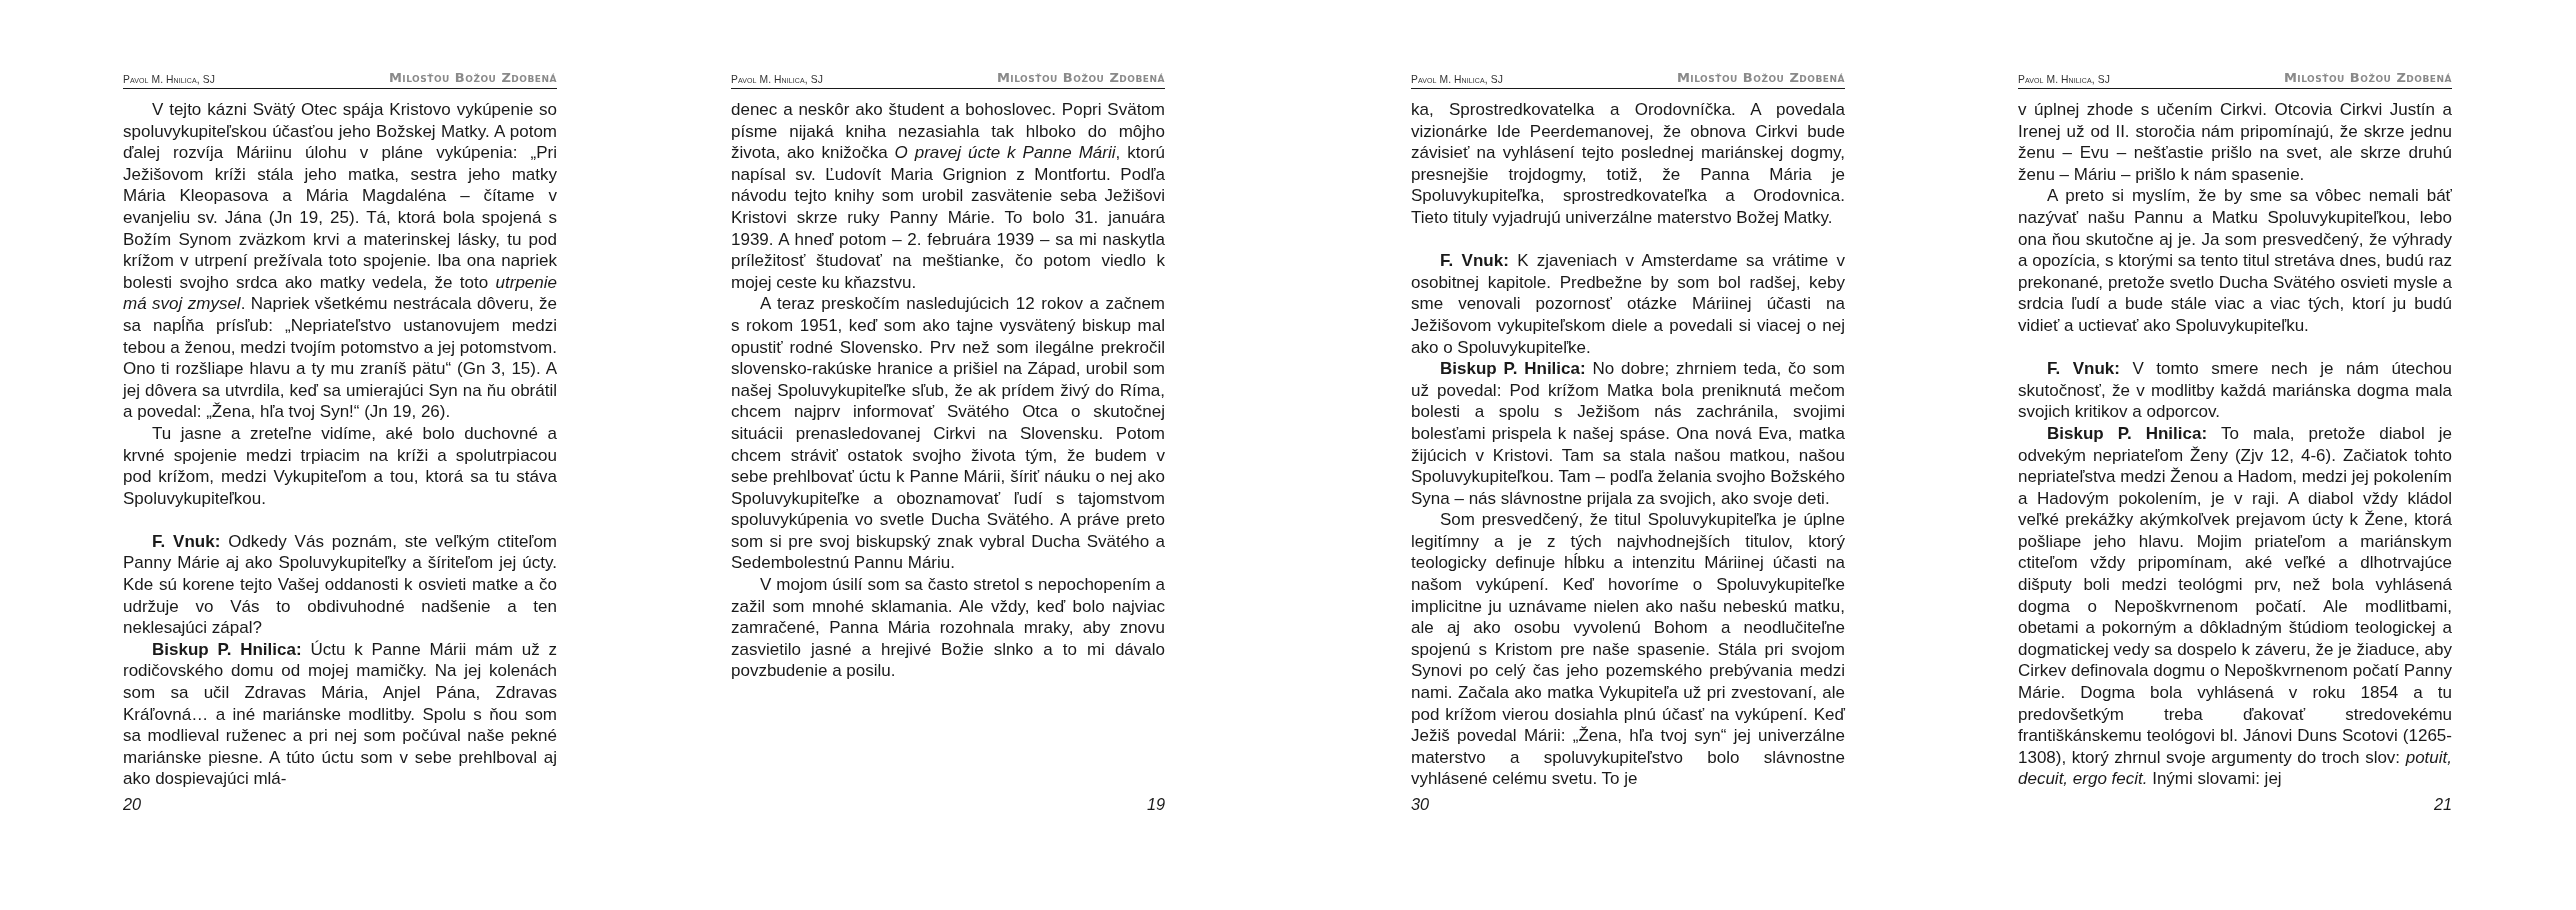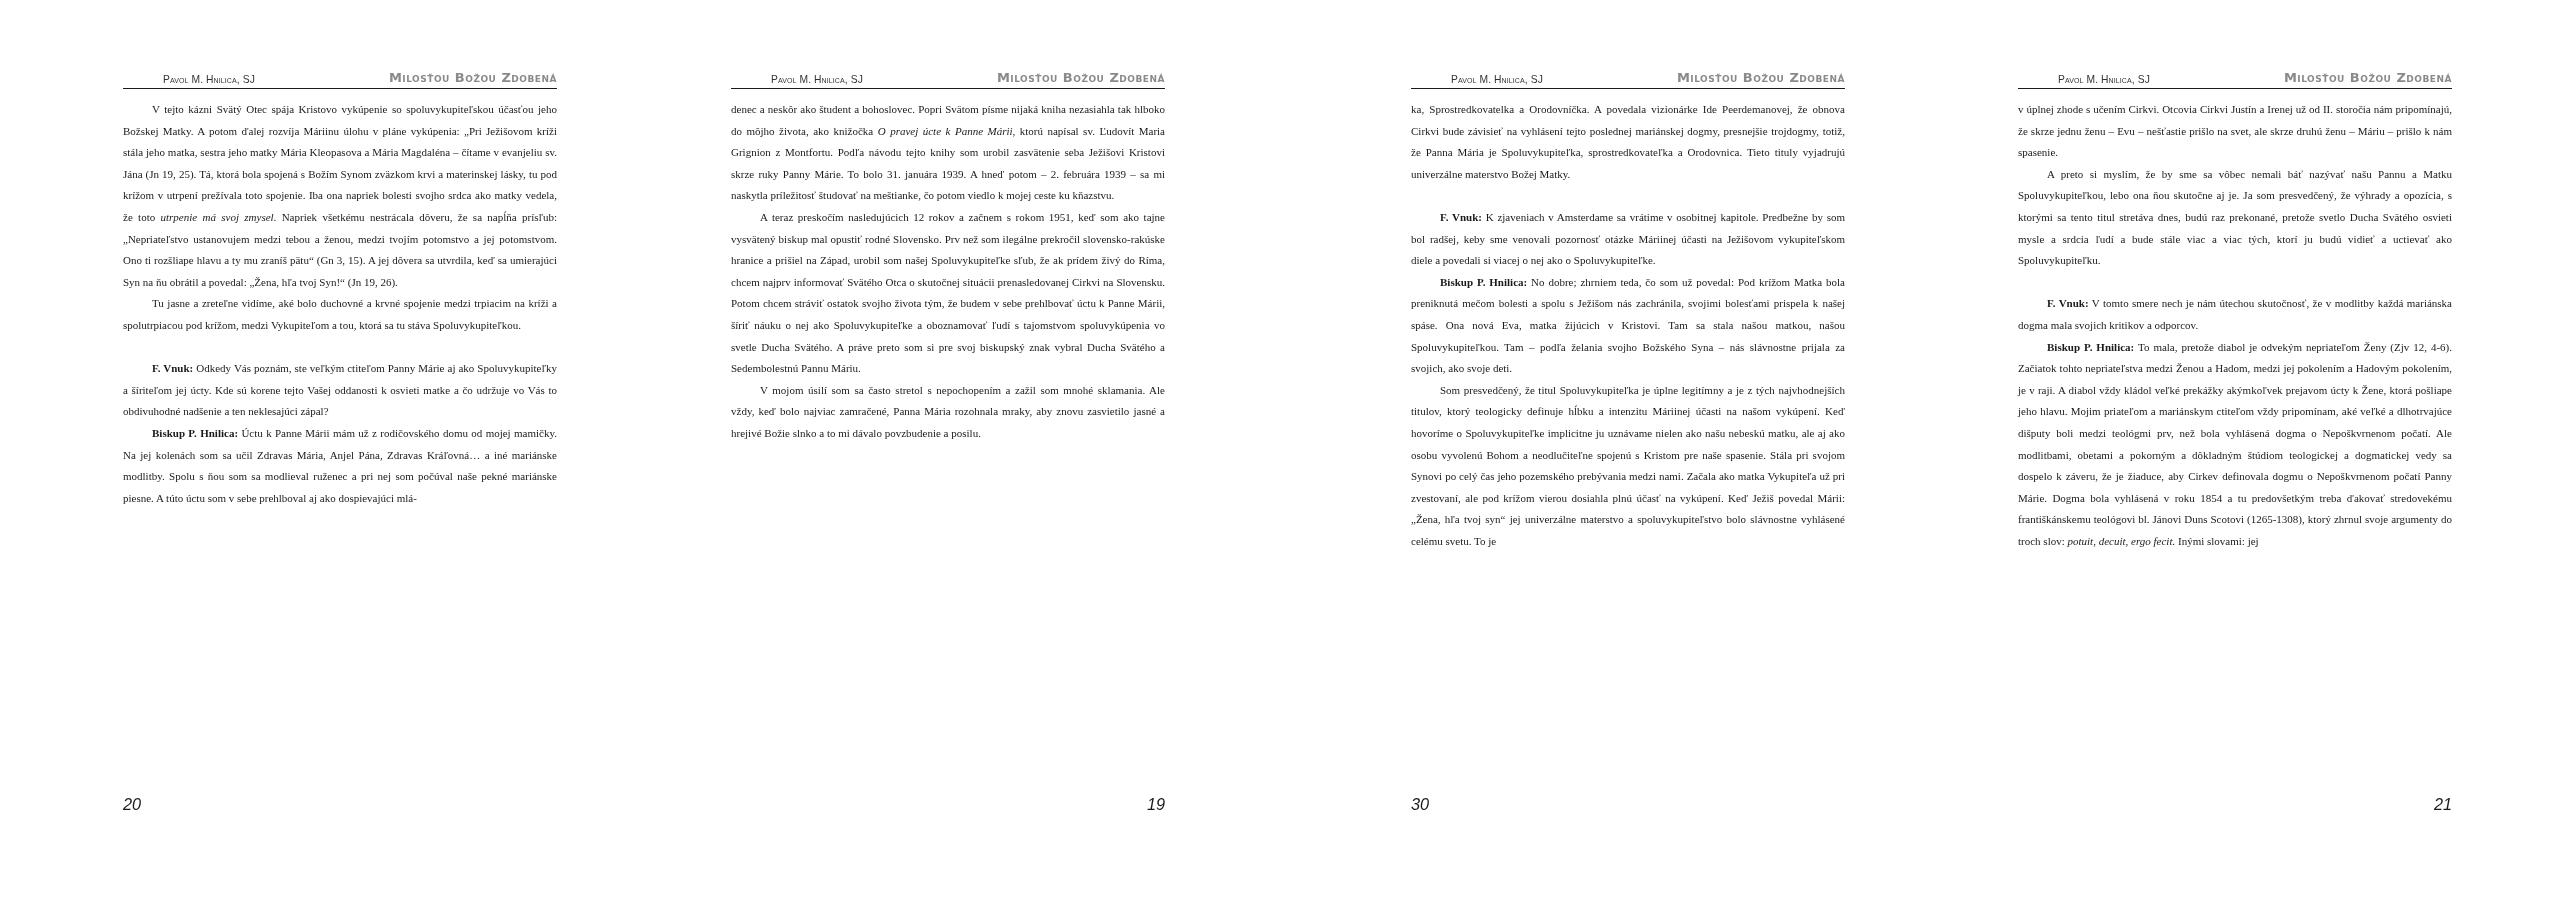--- a/index.html
+++ b/index.html
@@ -3,23 +3,23 @@
 <meta charset="utf-8">
 <style>
   html, body { margin:0; padding:0; background:#ffffff; }
   body { width:2576px; height:910px; position:relative; overflow:hidden; font-family:"DejaVu Serif", serif; color:#1a1a1a; }
   .page { position:absolute; top:0; width:434px; height:910px; }
   .page.p1 { left:123px; }
   .page.p2 { left:731px; }
   .page.p3 { left:1411px; }
   .page.p4 { left:2018px; }
   .running-header { position:absolute; top:69px; left:0; right:0; height:19px; border-bottom:1.3px solid #1a1a1a; }
-  .hdr-author { position:absolute; left:0; bottom:2.6px; font-family:"Liberation Sans", sans-serif; font-size:10.3px; color:#333; font-variant:small-caps; letter-spacing:0.1px;margin-left:40px; }
+  .hdr-author { position:absolute; left:0; bottom:2.6px; font-family:"Liberation Sans", sans-serif; font-size:10.3px; color:#333; font-variant:small-caps; letter-spacing:0.1px; }
   .hdr-title { position:absolute; right:0; bottom:2.6px; font-family:"DejaVu Sans", sans-serif; font-weight:bold; font-size:13px; color:#8a8a8a; font-variant:small-caps; letter-spacing:0.5px; }
-  .body-text { position:absolute; top:99px; left:0; right:0; font-size:11px; line-height:21.6px; font-family:Liberation Serif, serif; text-align:justify; hyphens:manual; }
+  .body-text { position:absolute; top:99px; left:0; right:0; font-size:17px; line-height:21.6px; font-family:Liberation Sans, sans-serif; text-align:justify; hyphens:manual; }
   .body-text p { margin:0; text-indent:0; }
   .body-text p.indent { text-indent:29px; }
   .body-text p.gap { margin-top:21.6px; }
   .body-text b { font-weight:bold; }
   .body-text i { font-style:italic; }
   .page-num { position:absolute; top:795px; font-family:"Liberation Sans", sans-serif; font-style:italic; font-size:16.3px; color:#1a1a1a; }
   .page-num.left { left:0; }
   .page-num.right { right:0; }
 </style>
 </head>

